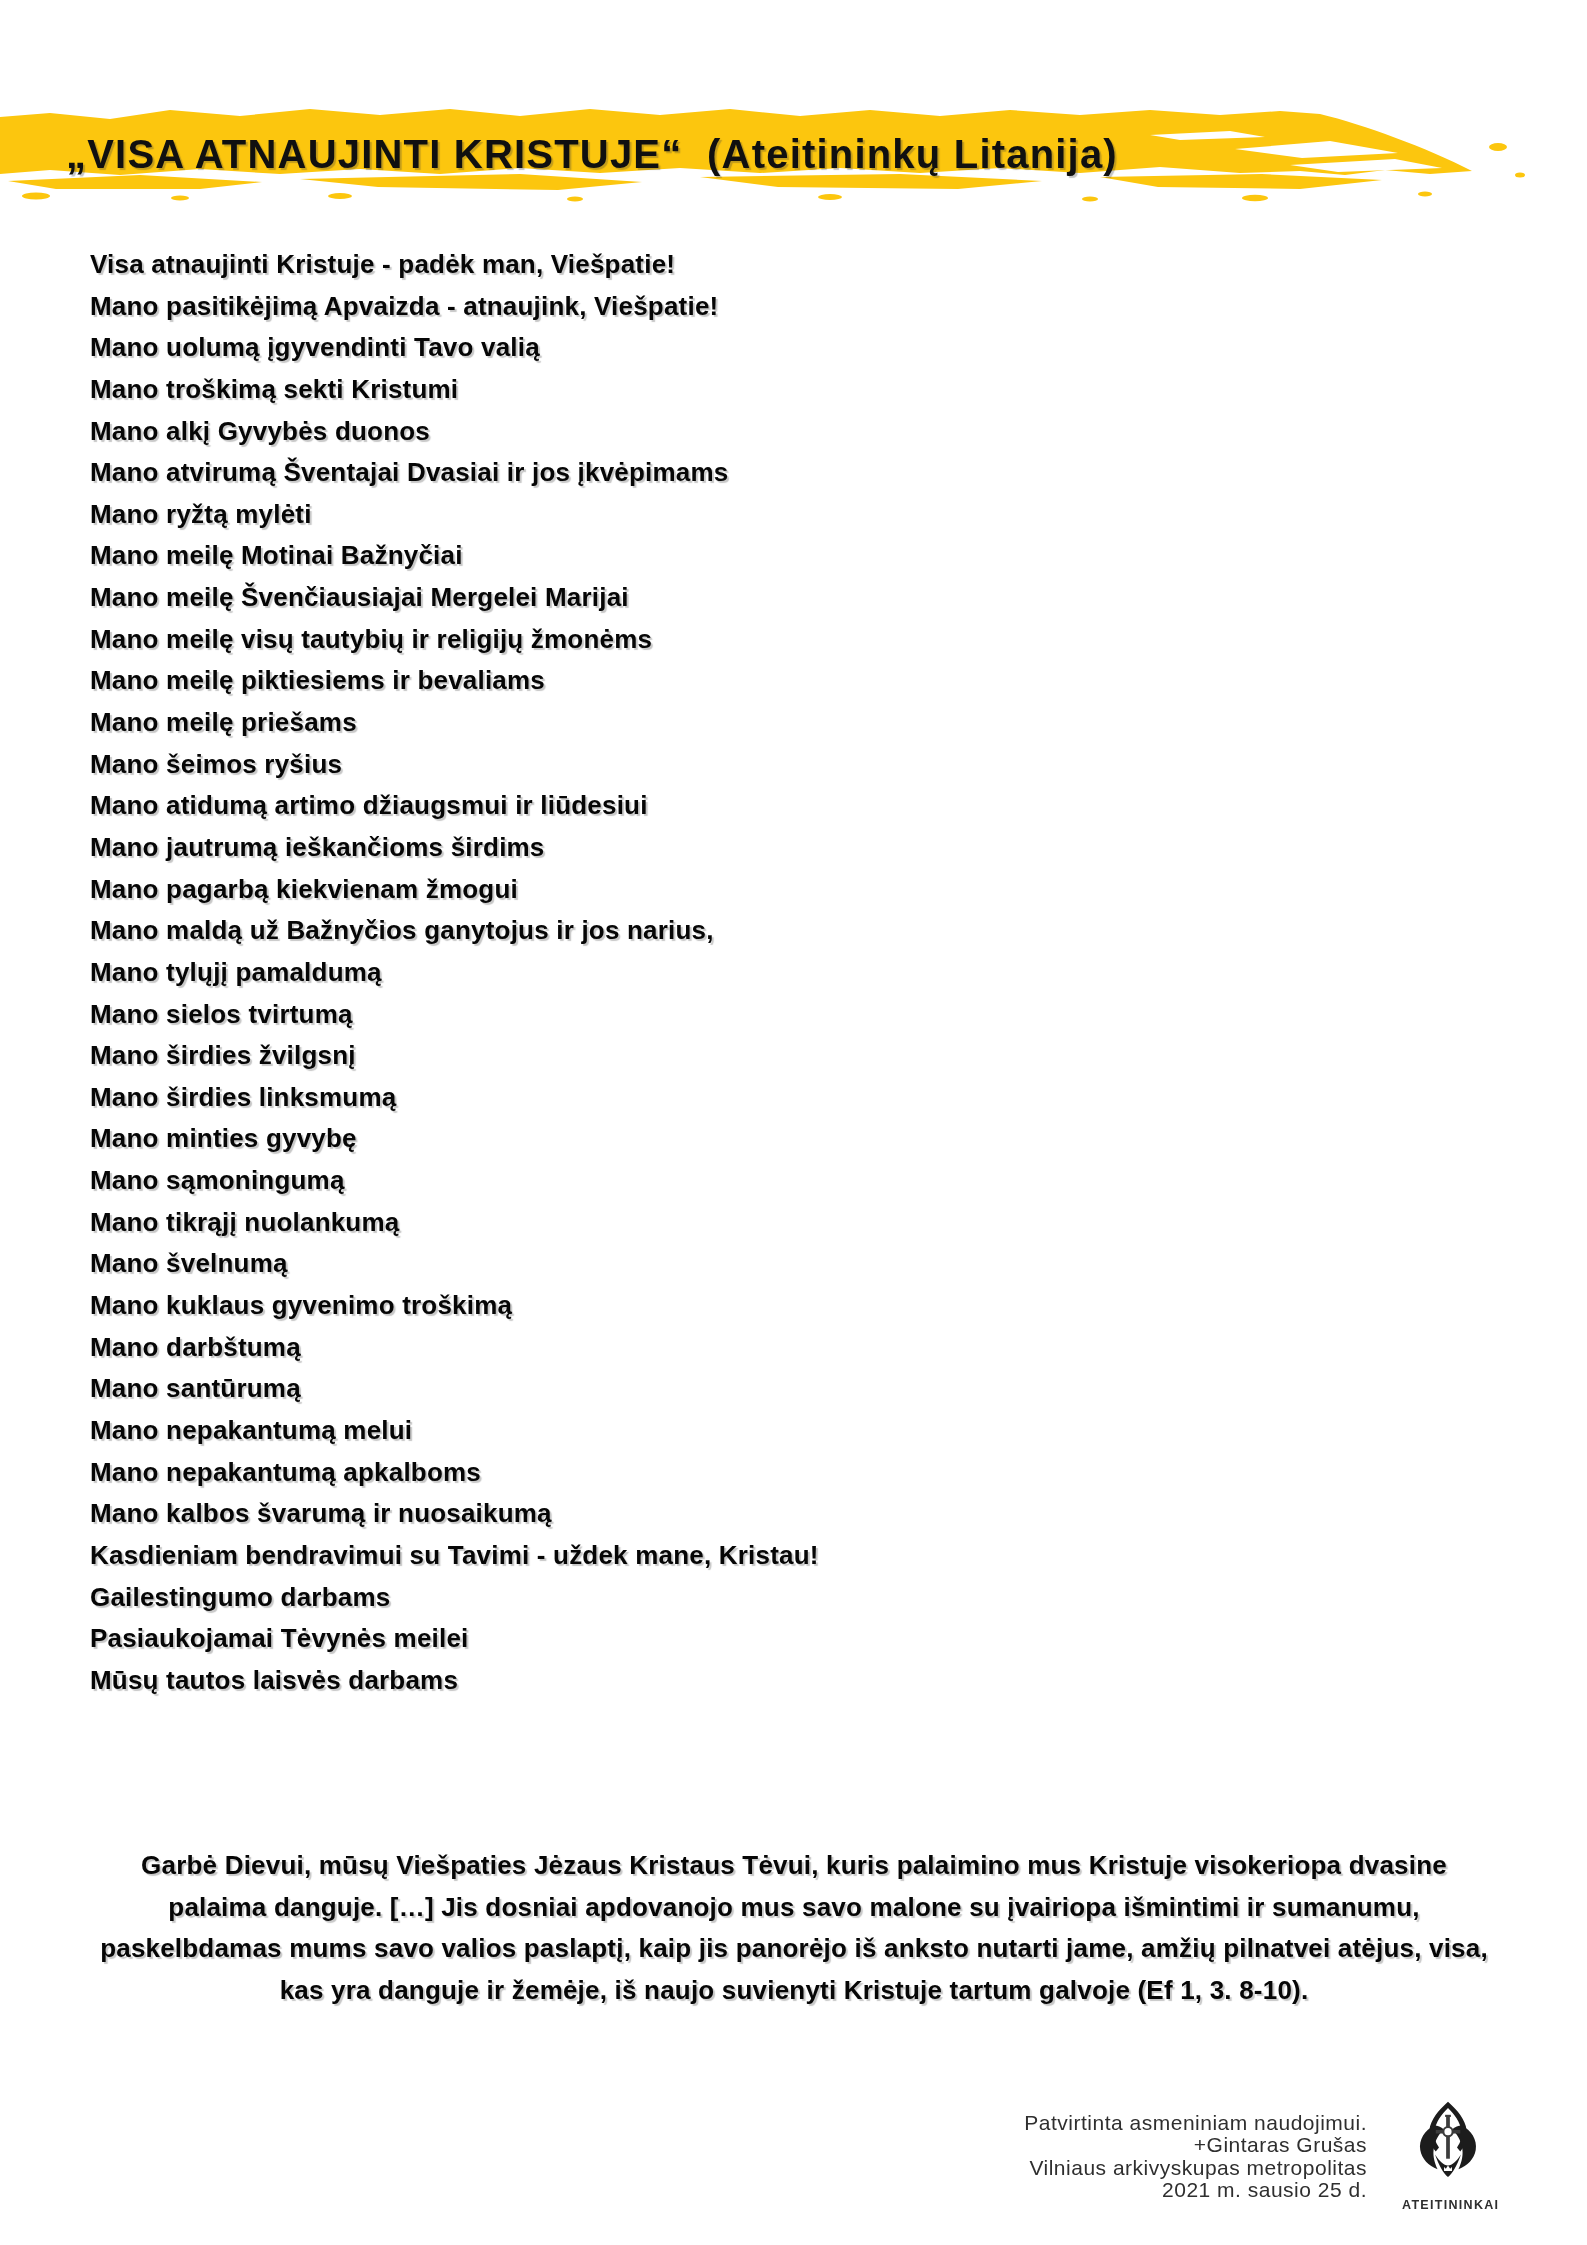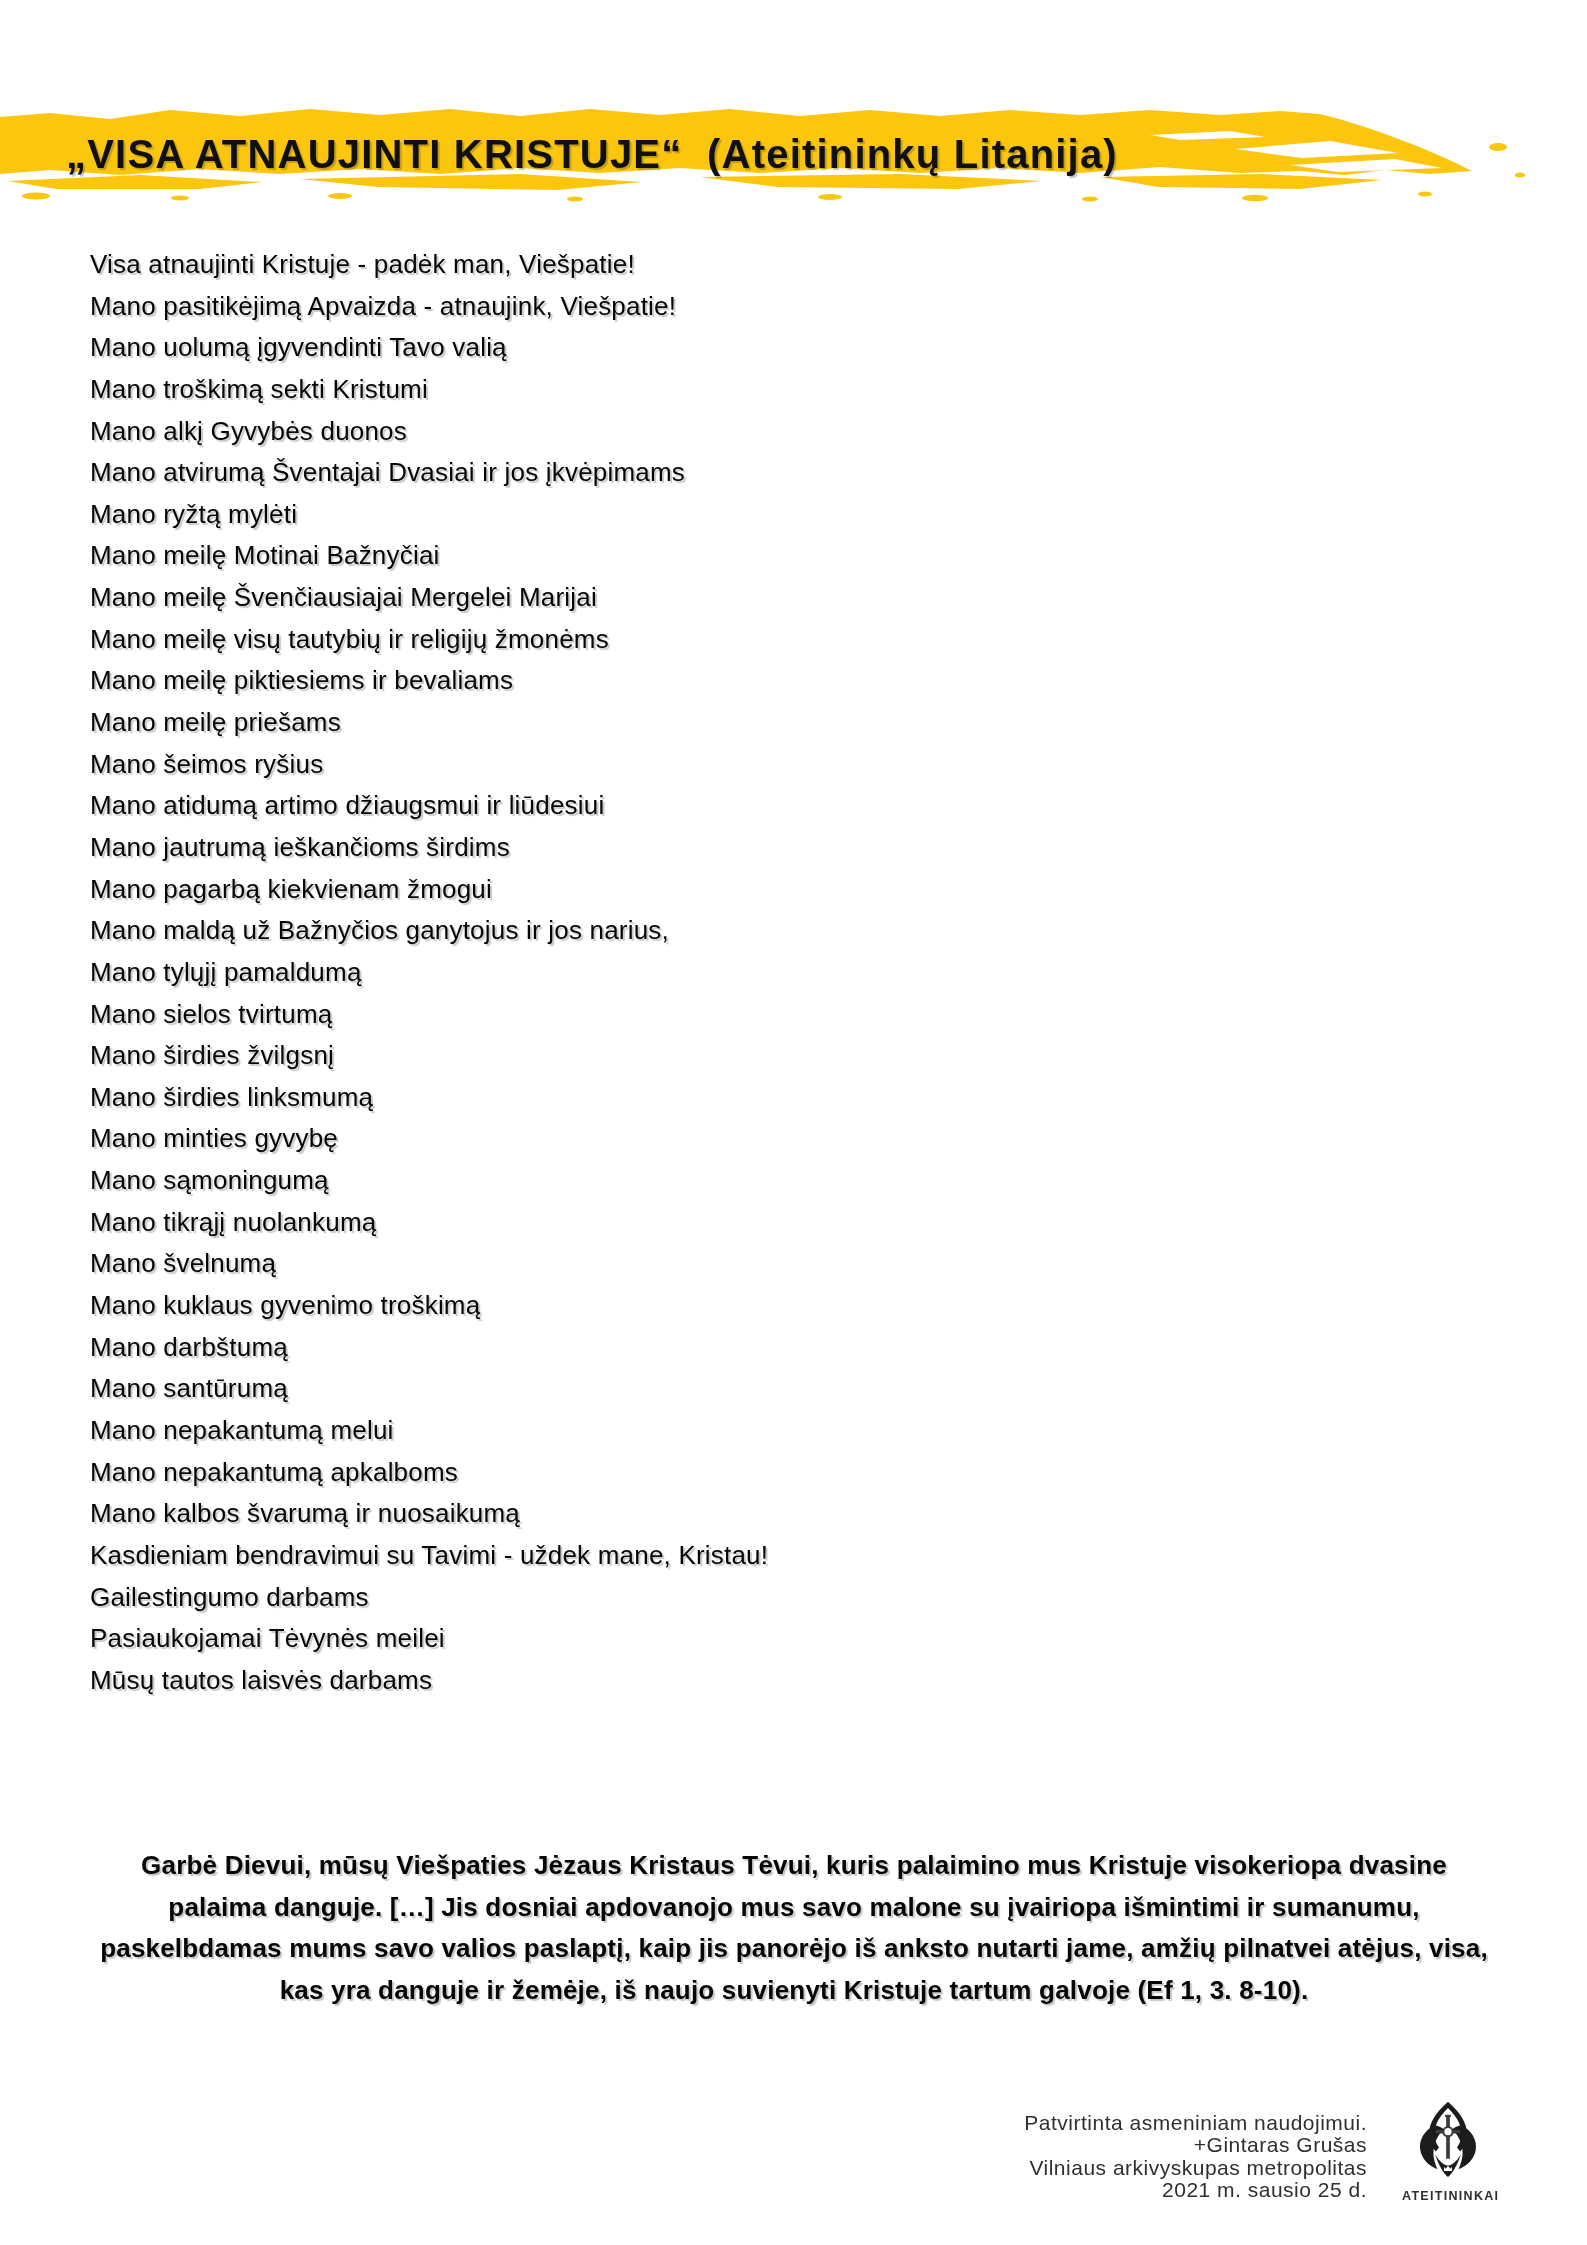--- a/index.html
+++ b/index.html
@@ -31,21 +31,21 @@
     text-shadow: 2px 2px 1px rgba(60,60,60,0.30);
   }
 
   
   .litany {
     position: absolute;
     top: 244px; left: 90px; right: 80px;
   }
   .litany .line {
     font-size: 26px;
-    font-weight: 400;
+    font-weight: 700;
     line-height: 41.64px;
     letter-spacing: 0.2px;
     color: #060606;
     text-shadow: 2px 2px 1px rgba(70,70,70,0.30);
     white-space: nowrap;
   }
 
   
   .closing {
     position: absolute;
@@ -73,21 +73,21 @@
     letter-spacing: 0.5px;
     color: #2f2f2f;
   }
   .logo-block {
     position: absolute;
     top: 2098px; left: 1402px;
     width: 92px;
     text-align: center;
   }
   .logo-caption {
-    margin-top: 3px;
+    margin-top: 12px;
     font-size: 12.5px;
     font-weight: 600;
     letter-spacing: 1.3px;
     color: #2e2e2e;
     white-space: nowrap;
   }
 </style>
 </head>
 <body>
 

